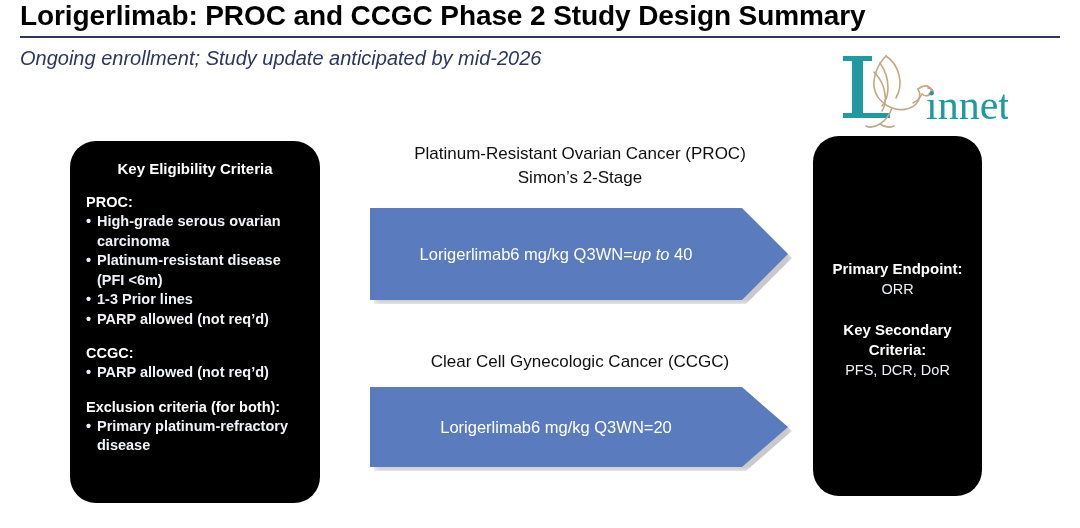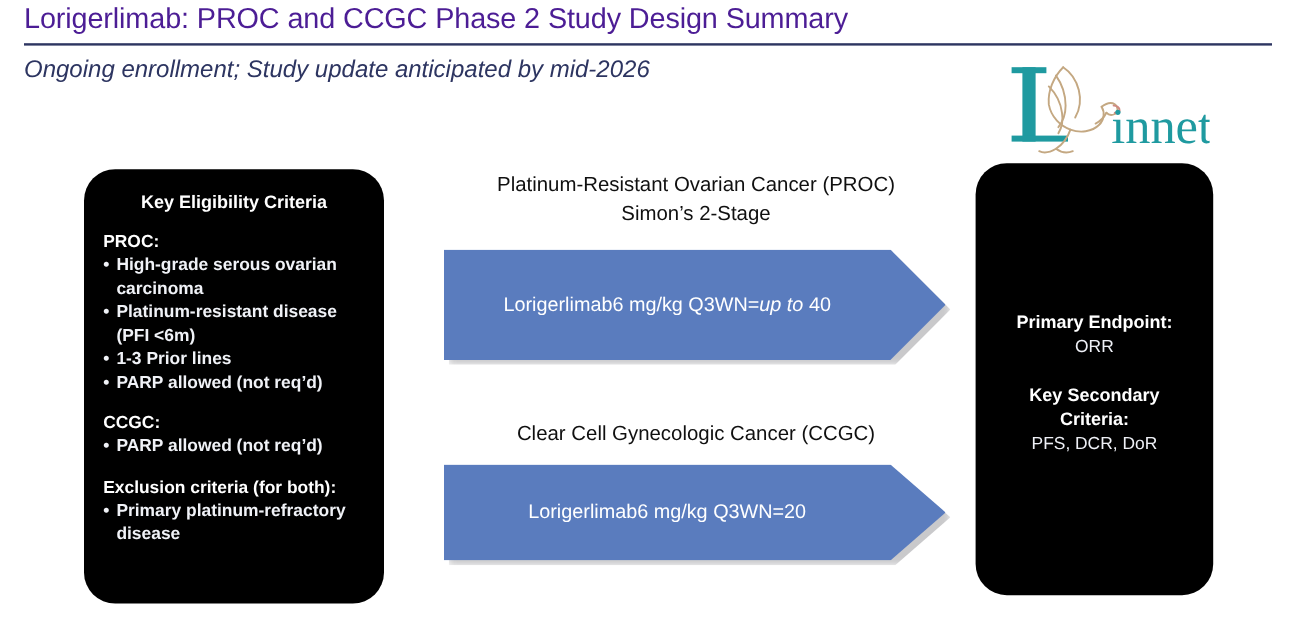--- a/index.html
+++ b/index.html
@@ -19,23 +19,23 @@
     background: #ffffff;
     overflow: hidden;
   }
 
   
   .title {
     position: absolute;
     left: 20px;
     top: 2px;
     width: 820px;
-    font-size: 24px;
-    font-weight: normal;
-    color: #4c1d95;
+    font-size: 28px;
+    font-weight: bold;
+    color: #000000;
     letter-spacing: -0.1px;
     line-height: 28px;
     white-space: nowrap;
   }
   .title-rule {
     position: absolute;
     left: 20px;
     top: 36px;
     width: 1040px;
     height: 2px;
@@ -72,21 +72,21 @@
   #eligibility-panel {
     left: 70px;
     top: 141px;
     width: 250px;
     height: 362px;
     padding: 18px 16px 10px 16px;
   }
   #endpoints-panel {
     left: 813px;
     top: 136px;
-    width: 198px;
+    width: 169px;
     height: 360px;
   }
 
   .panel-heading {
     text-align: center;
     font-size: 15px;
     font-weight: bold;
     color: #ffffff;
     line-height: 20px;
     margin-bottom: 14px;

